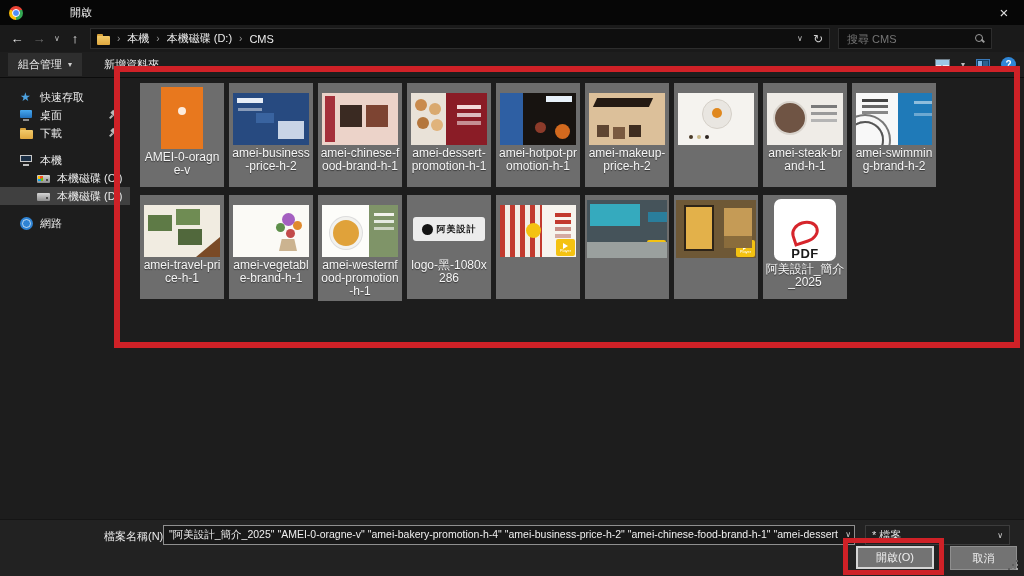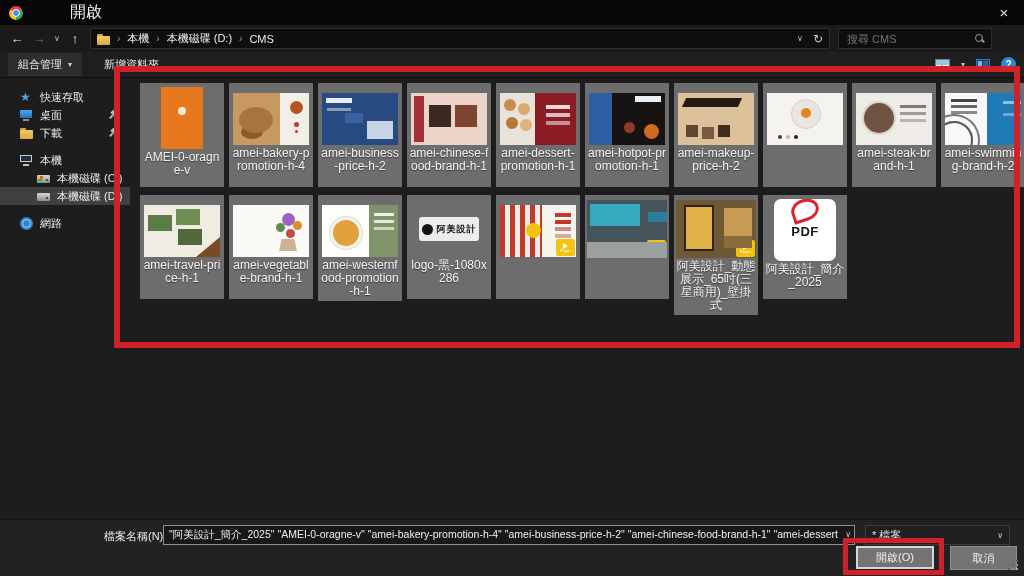--- a/index.html
+++ b/index.html
@@ -6,21 +6,21 @@
   .win{position:relative;width:1024px;height:576px;background:#1d1d1d;overflow:hidden;
        font-family:"Liberation Sans","DejaVu Sans",sans-serif;font-size:11px;color:#e6e6e6;}
   .win *{box-sizing:border-box;}
 
   
   .titlebar{position:absolute;top:0;left:0;right:0;height:25px;background:#060606;
             display:flex;align-items:center;padding:0 9px;gap:8px;}
   .chrome-ic{position:relative;width:14px;height:14px;border-radius:50%;flex:none;
      background:conic-gradient(from -60deg,#ea4335 0 120deg,#34a853 120deg 240deg,#fbbc05 240deg 360deg);}
   .chrome-ic::after{content:"";position:absolute;inset:3px;border-radius:50%;background:#4e8df5;border:1.5px solid #fff;}
-  .win-title{font-size:16px;color:#f0f0f0;padding-left:39px;}
+  .win-title{font-size:11px;color:#f0f0f0;padding-left:39px;}
   .close-btn{margin-left:auto;width:22px;text-align:center;font-size:15px;color:#e0e0e0;cursor:default;}
 
   
   .navrow{position:absolute;top:25px;left:0;right:0;height:27px;background:#1a1a1a;
           display:flex;align-items:center;padding:0 6px;}
   .nav-arrow{width:22px;text-align:center;font-size:13px;color:#ececec;}
   .nav-arrow.dim{color:#6b6b6b;}
   .nav-chev{width:14px;text-align:center;font-size:8px;color:#bdbdbd;}
   .addr{height:21px;width:740px;margin-left:4px;background:#0e0e0e;border:1px solid #2d2d2d;
         display:flex;align-items:center;padding:0 6px;gap:7px;}
@@ -123,36 +123,36 @@
   .th-swim::after{content:"";position:absolute;left:6px;top:6px;width:26px;height:3px;background:#444;box-shadow:0 6px 0 #666,0 12px 0 #888,52px 2px 0 rgba(255,255,255,.5),52px 14px 0 rgba(255,255,255,.35);}
   .th-travel{background:#f1ece1;}
   .th-travel::before{content:"";position:absolute;left:4px;top:10px;width:24px;height:16px;background:#5e7a46;box-shadow:28px -6px 0 #6f8c53,30px 14px 0 #51683c;}
   .th-travel::after{content:"";position:absolute;right:0;bottom:0;border-left:24px solid transparent;border-bottom:20px solid #7a4a26;}
   .th-veg{background:#fbfaf6;}
   .th-veg::before{content:"";position:absolute;right:14px;top:8px;width:13px;height:13px;border-radius:50%;background:#a45fc0;box-shadow:9px 6px 0 -2px #e08a2e,-8px 8px 0 -2px #5d8f4a,2px 14px 0 -2px #c24a4a;}
   .th-veg::after{content:"";position:absolute;right:12px;bottom:6px;width:18px;height:12px;background:#cbb390;clip-path:polygon(15% 0,85% 0,100% 100%,0 100%);}
   .th-western{background:linear-gradient(90deg,#fdfdfa 0 62%,#7f9468 62%);}
   .th-western::before{content:"";position:absolute;left:8px;top:12px;width:26px;height:26px;border-radius:50%;background:#e0a23a;border:3px solid #f2f2ef;box-shadow:0 0 0 1px #ddd;}
   .th-western::after{content:"";position:absolute;right:4px;top:8px;width:20px;height:3px;background:#f2f2ec;box-shadow:0 7px 0 rgba(255,255,255,.8),0 14px 0 rgba(255,255,255,.6);}
-  .th-logo{width:60px;height:24px;margin:22px auto 17px;background:#ececec;border-radius:3px;
+  .th-logo{width:72px;height:24px;margin:22px auto 17px;background:#ececec;border-radius:3px;
            display:flex;align-items:center;justify-content:center;gap:4px;}
   .th-logo::before{content:"";width:11px;height:11px;border-radius:50%;background:#141414;flex:none;}
   .tht-logo{color:#141414;font-size:9px;font-weight:bold;letter-spacing:1px;white-space:nowrap;}
   .th-motion{background:linear-gradient(90deg,rgba(0,0,0,0) 0 55%,#f7f4ee 55%),
              repeating-linear-gradient(90deg,#c23a2e 0 5px,#f2ede6 5px 10px);}
   .th-motion::before{content:"";position:absolute;left:26px;top:18px;width:15px;height:15px;border-radius:50%;background:#f4c211;}
   .th-motion::after{content:"";position:absolute;right:5px;top:8px;width:16px;height:4px;background:#c23a2e;box-shadow:0 7px 0 #c23a2e,0 14px 0 rgba(160,60,50,.55),0 21px 0 rgba(160,60,50,.4);}
   .th-d55{width:80px;height:58px;margin-top:5px;background:#45535a;}
   .th-d55::before{content:"";position:absolute;left:3px;top:4px;width:50px;height:22px;background:#35aabe;box-shadow:52px 2px 0 -6px #2a7e9c;}
   .th-d55::after{content:"";position:absolute;left:0;right:0;bottom:0;height:16px;background:#9aa09e;}
   .th-d65{width:80px;height:58px;margin-top:5px;background:#6e5836;}
   .th-d65::before{content:"";position:absolute;left:8px;top:5px;width:26px;height:42px;background:#e3b14a;border:2px solid #2e2418;}
   .th-d65::after{content:"";position:absolute;right:4px;top:8px;width:28px;height:40px;background:#c59b56;box-shadow:inset 0 -12px 0 #8a6c3c;}
   .th-pdf{width:62px;height:62px;margin-top:4px;background:#fff;border-radius:7px;
-          display:flex;flex-direction:column;align-items:center;justify-content:flex-start;}
+          display:flex;flex-direction:column;align-items:center;justify-content:flex-end;}
   .th-pdf::before{content:"";width:22px;height:16px;border:3.5px solid #d6252c;border-radius:55% 55% 55% 0;transform:rotate(-18deg);margin-bottom:3px;}
   .tht-pdf{color:#d6252c? ;}
   .tht-pdf{color:#1a1a1a;font-weight:bold;font-size:13px;letter-spacing:.5px;}
 
   .badge{position:absolute;right:1px;bottom:1px;width:19px;height:17px;background:#f4c211;border-radius:2px;
          display:flex;flex-direction:column;align-items:center;justify-content:center;}
   .badge i{display:block;width:0;height:0;border:3px solid transparent;border-left:5px solid #fff;margin-left:3px;}
   .badge em{font-style:normal;font-size:4px;color:#fff;line-height:4px;}
 
   
@@ -262,24 +262,20 @@
       <span>網路</span>
     </div>
   </div>
 
   <div class="frow frow-1">
       <div class="tile">
         <div class="th th-orangep"></div>
         <div class="lbl">AMEI-0-oragne-v</div>
       </div>
       <div class="tile">
-        <div class="th th-bakery"></div>
-        <div class="lbl">amei-bakery-promotion-h-4</div>
-      </div>
-      <div class="tile">
         <div class="th th-business"></div>
         <div class="lbl">amei-business-price-h-2</div>
       </div>
       <div class="tile">
         <div class="th th-chinese"></div>
         <div class="lbl">amei-chinese-food-brand-h-1</div>
       </div>
       <div class="tile">
         <div class="th th-dessert"></div>
         <div class="lbl">amei-dessert-promotion-h-1</div>
@@ -339,21 +335,20 @@
           </span>
         </div>
       </div>
       <div class="tile">
         <div class="th th-d65">
           <span class="badge">
             <i></i>
             <em>Player</em>
           </span>
         </div>
-        <div class="lbl">阿美設計_動態展示_65吋(三星商用)_壁掛式</div>
       </div>
       <div class="tile">
         <div class="th th-pdf">
           <span class="tht tht-pdf">PDF</span>
         </div>
         <div class="lbl">阿美設計_簡介_2025</div>
       </div>
     </div>
 
   <div class="footer">

